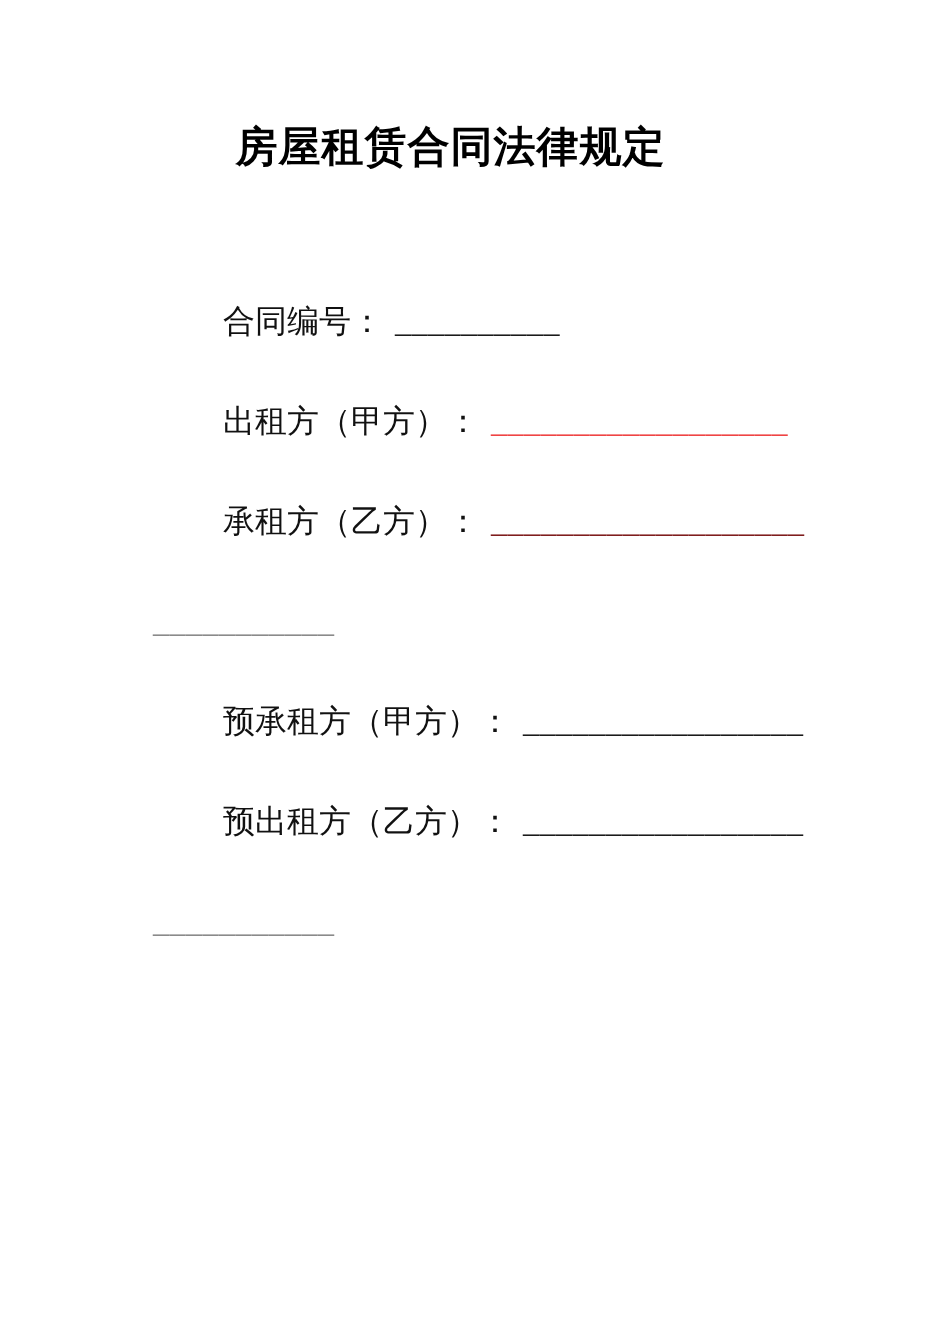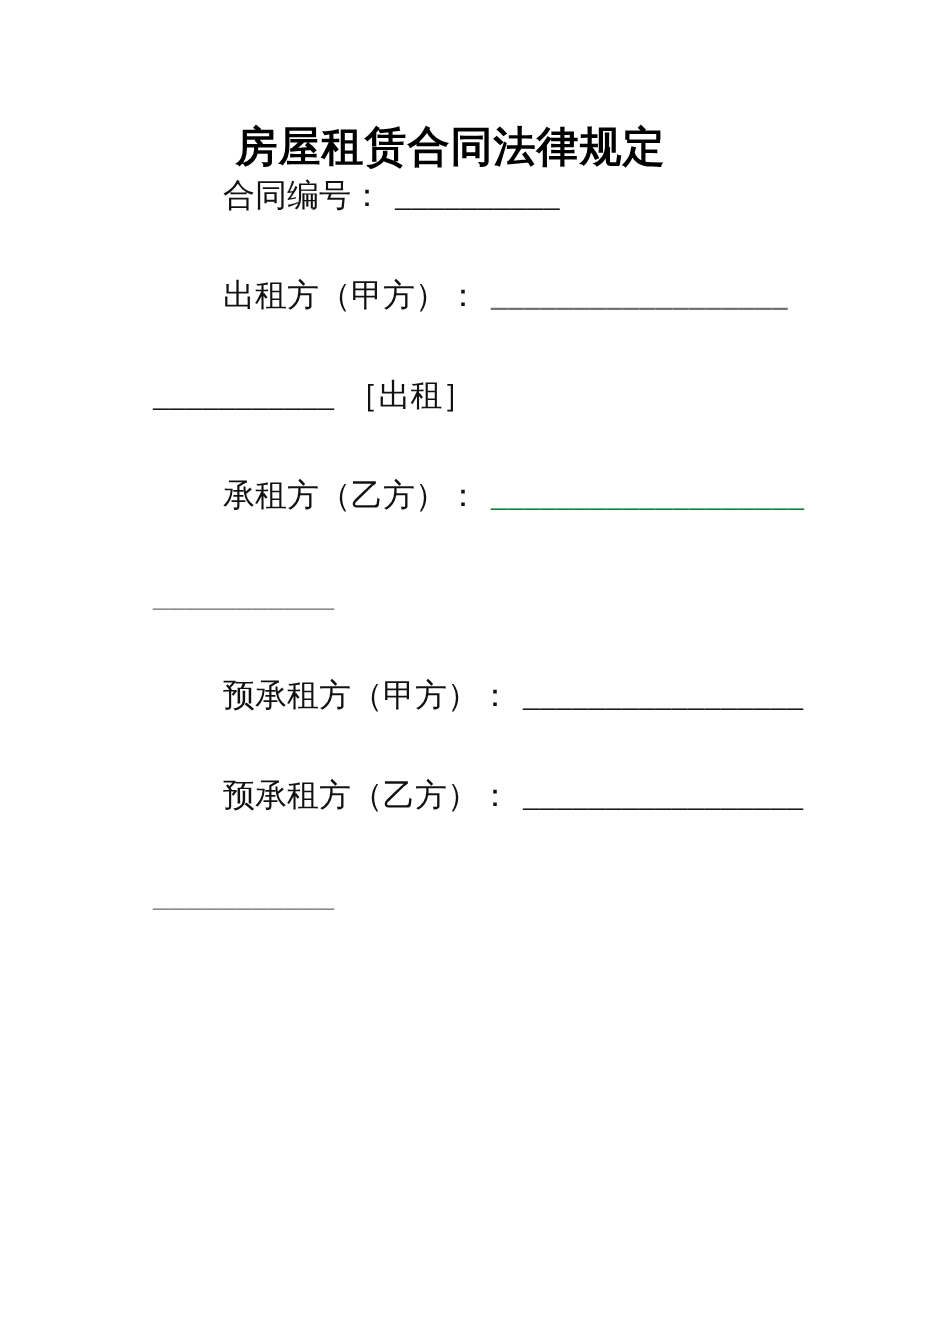--- a/index.html
+++ b/index.html
@@ -17,20 +17,21 @@
   }
   .doc-title {
     font-size: 42px;
     font-weight: bold;
     text-align: center;
     line-height: 1.2;
     letter-spacing: 1px;
     color: #000000;
   }
   .doc-body {
+    margin-top: 126px;
   }
   .doc-line {
     font-size: 32px;
     line-height: 46px;
     margin: 0 0 54px 0;
     white-space: nowrap;
     color: #111111;
   }
   .doc-line.indent { text-indent: 70px; }
   .line-label { color: #111111; }
@@ -42,29 +43,28 @@
 <body>
 
 <div class="page">
 
   <h1 class="doc-title">房屋租赁合同法律规定</h1>
 
   <div class="doc-body">
 
     <p class="doc-line indent"><span class="line-label">合同编号：</span><span class="blank-gap"></span><span class="fill-blank" style="color: rgb(26, 26, 26);">__________</span></p>
 
-    <p class="doc-line indent"><span class="line-label">出租方（甲方）：</span><span class="blank-gap"></span><span class="fill-blank" style="color: #737373; font-weight: bold;">__________________</span></p>
+    <p class="doc-line indent"><span class="line-label">出租方（甲方）：</span><span class="blank-gap"></span><span class="fill-blank" style="color: #ef4444;">__________________</span></p>
 
-    <p class="doc-line"><span class="fill-blank" style="color: rgb(26, 26, 26);">___________</span><span class="blank-gap"></span><span class="bracket-note">［出租］</span></p>
 
-    <p class="doc-line indent"><span class="line-label">承租方（乙方）：</span><span class="blank-gap"></span><span class="fill-blank" style="color: #15803d; text-align: right;">___________________</span></p>
+    <p class="doc-line indent"><span class="line-label">承租方（乙方）：</span><span class="blank-gap"></span><span class="fill-blank" style="color: #7f1d1d; text-align: right;">___________________</span></p>
 
     <p class="doc-line"><span class="fill-blank" style="color: rgb(138, 138, 138);">___________</span></p>
 
     <p class="doc-line indent"><span class="line-label">预承租方（甲方）：</span><span class="blank-gap"></span><span class="fill-blank" style="color: rgb(26, 26, 26);">_________________</span></p>
 
 
-    <p class="doc-line indent"><span class="line-label">预承租方（乙方）：</span><span class="blank-gap"></span><span class="fill-blank" style="color: rgb(26, 26, 26);">_________________</span></p>
+    <p class="doc-line indent"><span class="line-label">预出租方（乙方）：</span><span class="blank-gap"></span><span class="fill-blank" style="color: rgb(26, 26, 26);">_________________</span></p>
 
     <p class="doc-line"><span class="fill-blank" style="color: rgb(138, 138, 138);">___________</span></p>
 
   </div>
 </div>
 
 </body></html>

